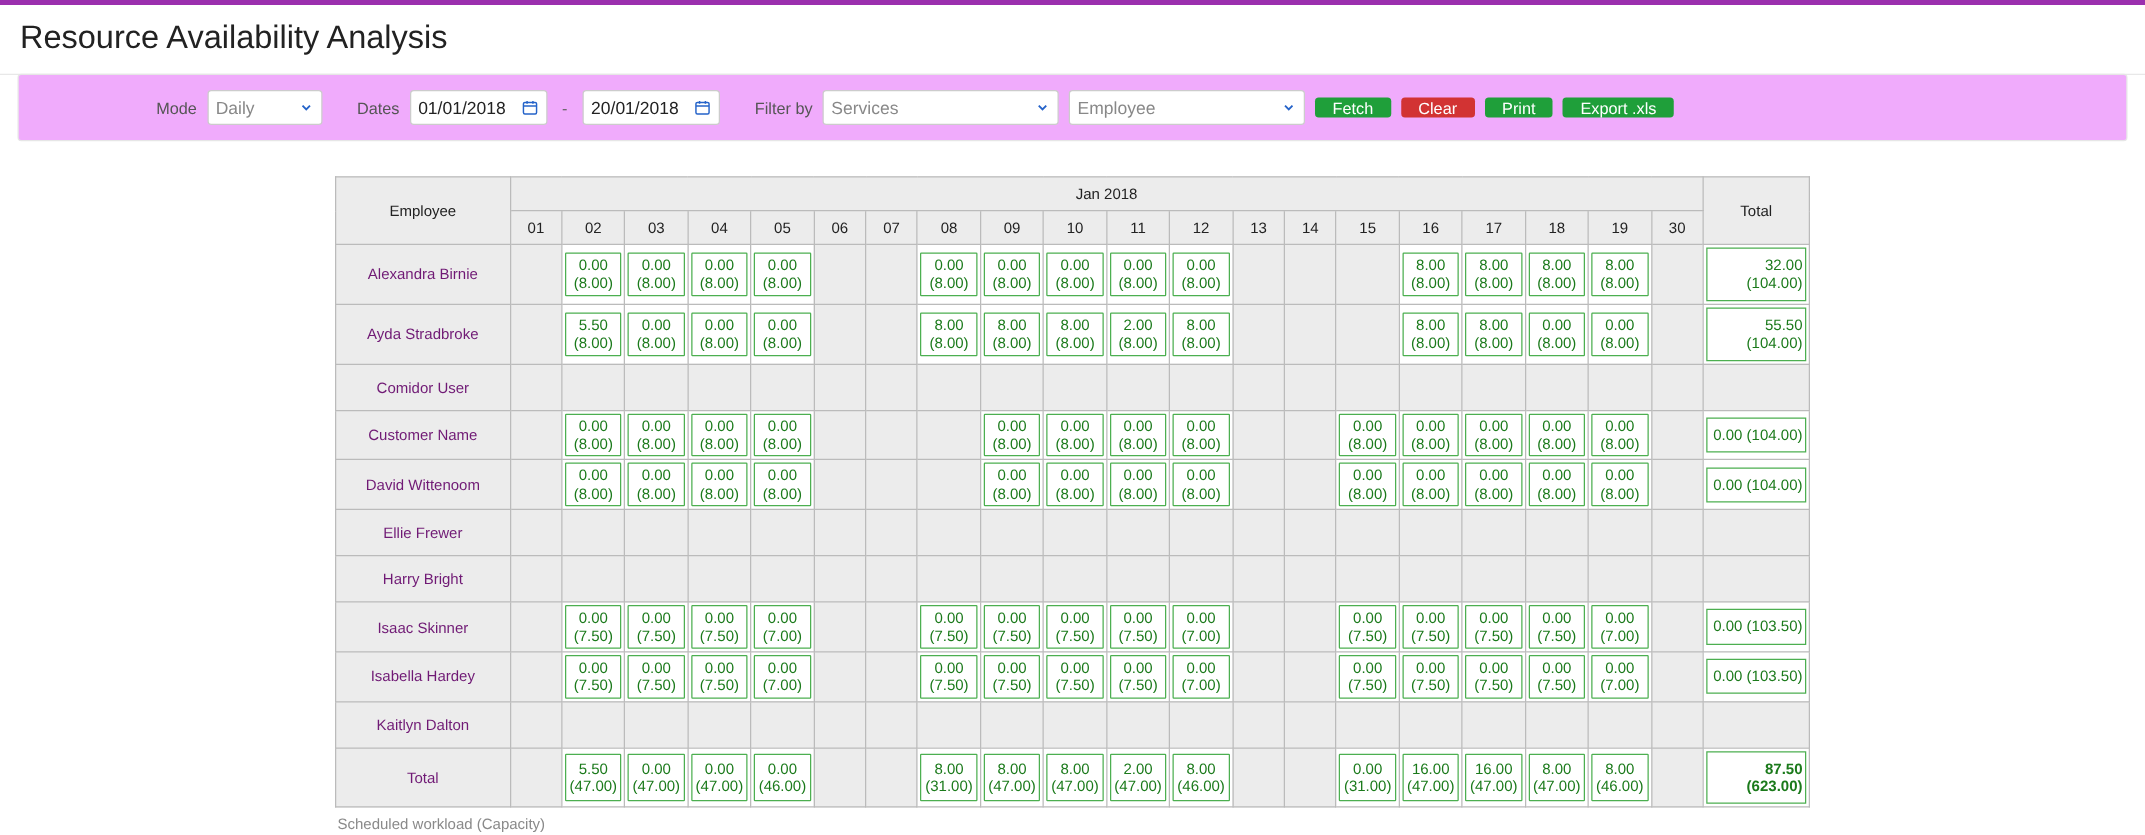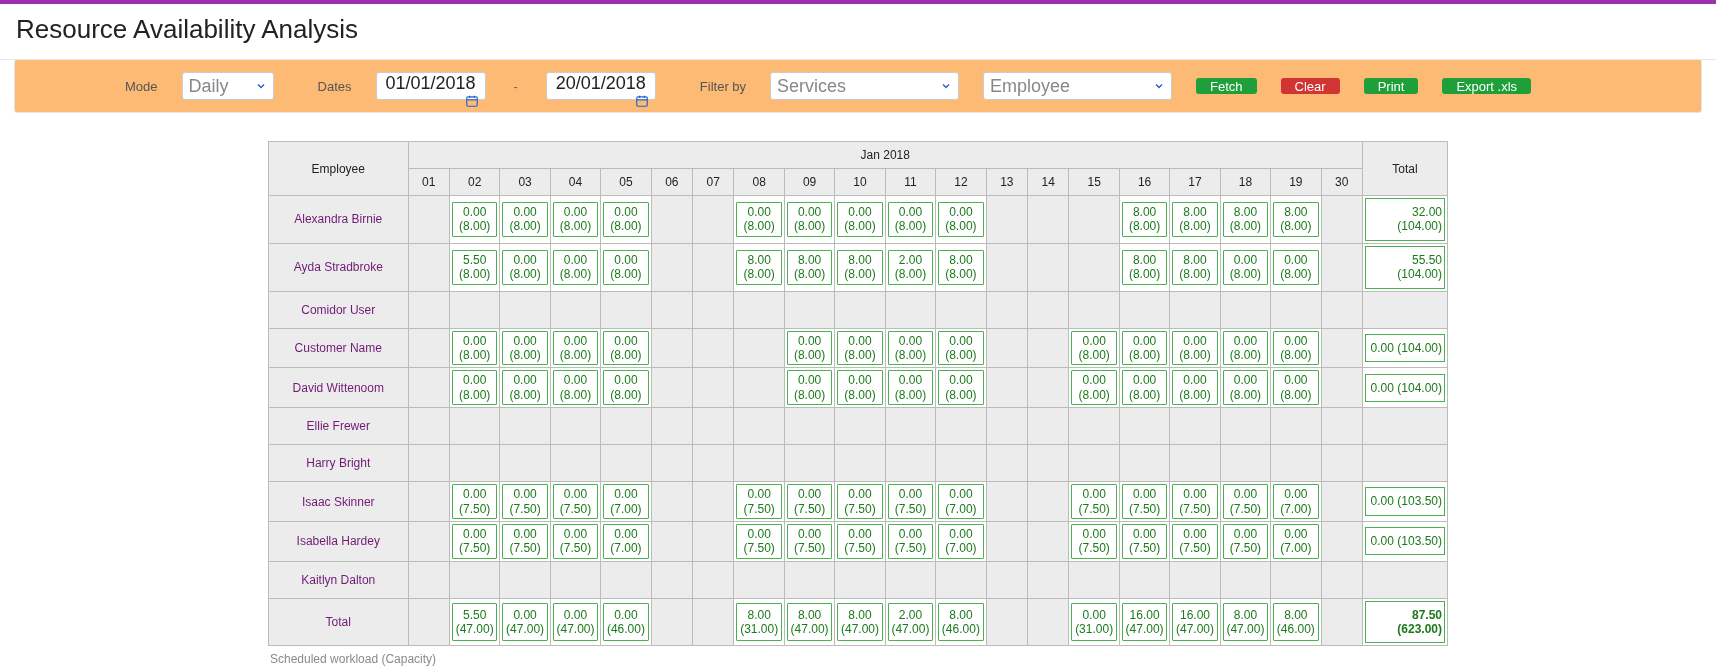--- a/index.html
+++ b/index.html
@@ -22,49 +22,50 @@
     border-bottom: 1px solid #e8e8e8;
   }
   .filter-bar {
     border: 1px solid #e6e6e6;
     border-radius: 3px;
     margin: 0 14px;
     margin-top: -1px;
     padding: 12px 10px;
     display: flex;
     align-items: center;
-    gap: 24px;
-    background: #fdba74;
+    gap: 8px;
+    background: #f0abfc;
   }
   .lbl {
     color: #555;
     font-size: 13px;
     margin-left: 20px;
   }
   .lbl.first { margin-left: 100px; }
   .select, .date-box {
     border: 1px solid #ccc;
     border-radius: 3px;
     height: 26px;
     display: inline-flex;
     align-items: center;
     padding: 0 6px;
     background: #fff;
     color: #888;
-    font-size: 18px;
+    font-size: 14px;
     position: relative;
+    justify-content: center;
   }
   .select { cursor: pointer; }
   .select.small { width: 78px; }
   .select.med  { width: 175px; }
   .chevron {
     margin-left: auto;
     color: #2563c9;
   }
-  .date-box { color: #222; width: 96px; flex-direction: column; }
+  .date-box { color: #222; width: 96px; }
   .cal-icon { color: #2563c9; margin-left: auto; }
   .dash { color: #666; padding: 0 4px; }
 
   .btn {
     border: none;
     border-radius: 3px;
     color: #fff;
     height: 16px;
     padding: 0 14px;
     font-size: 13px;

